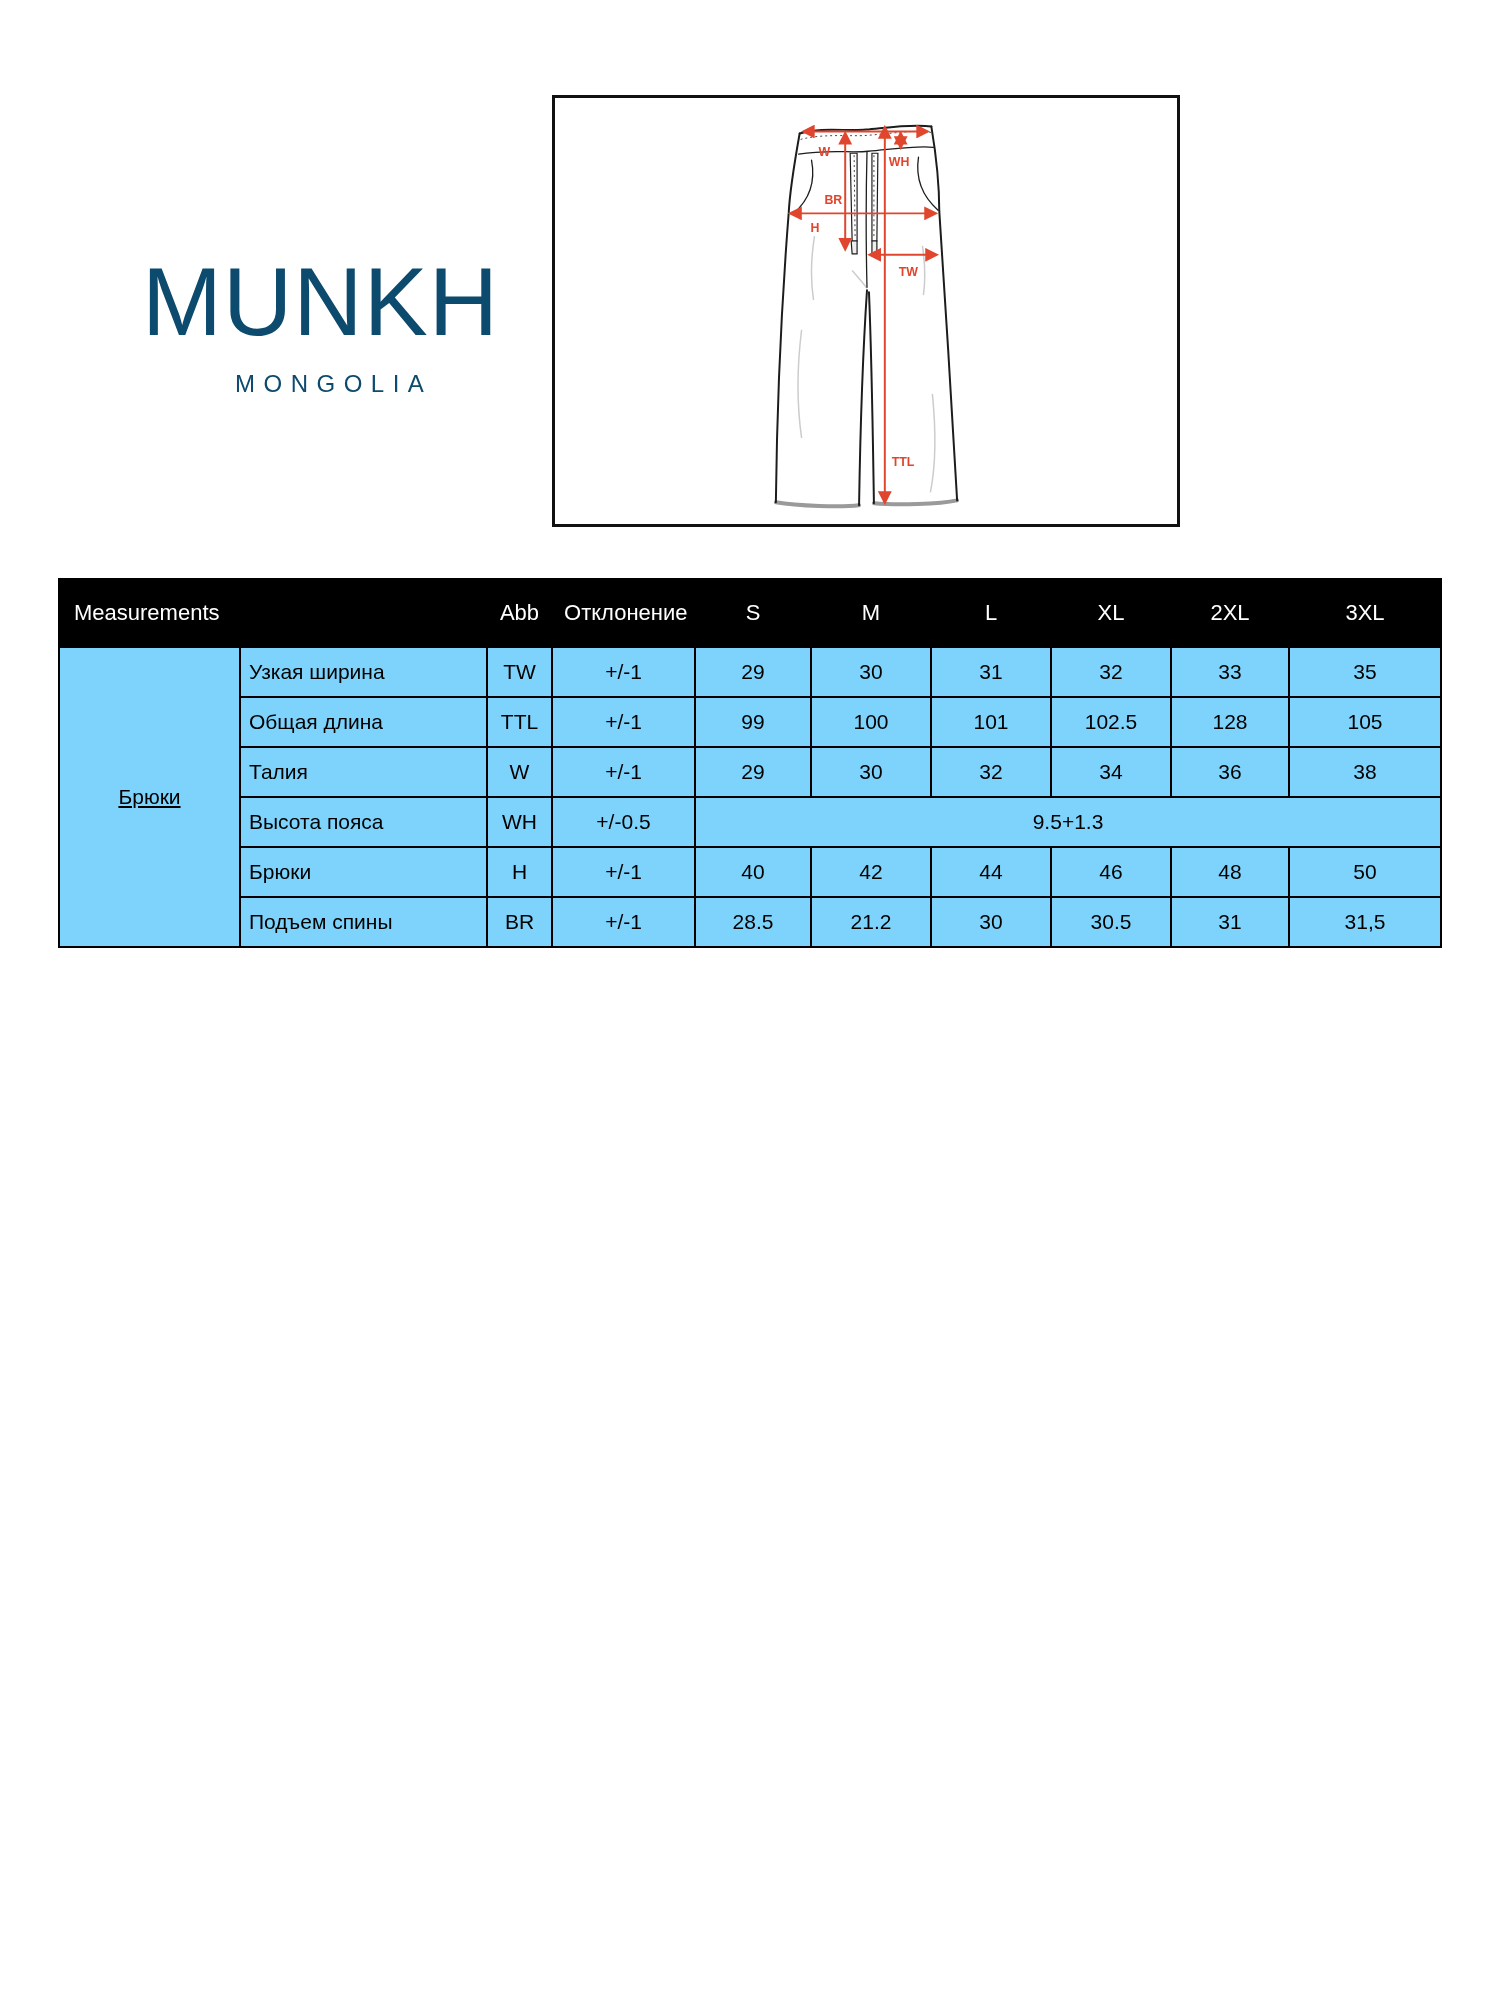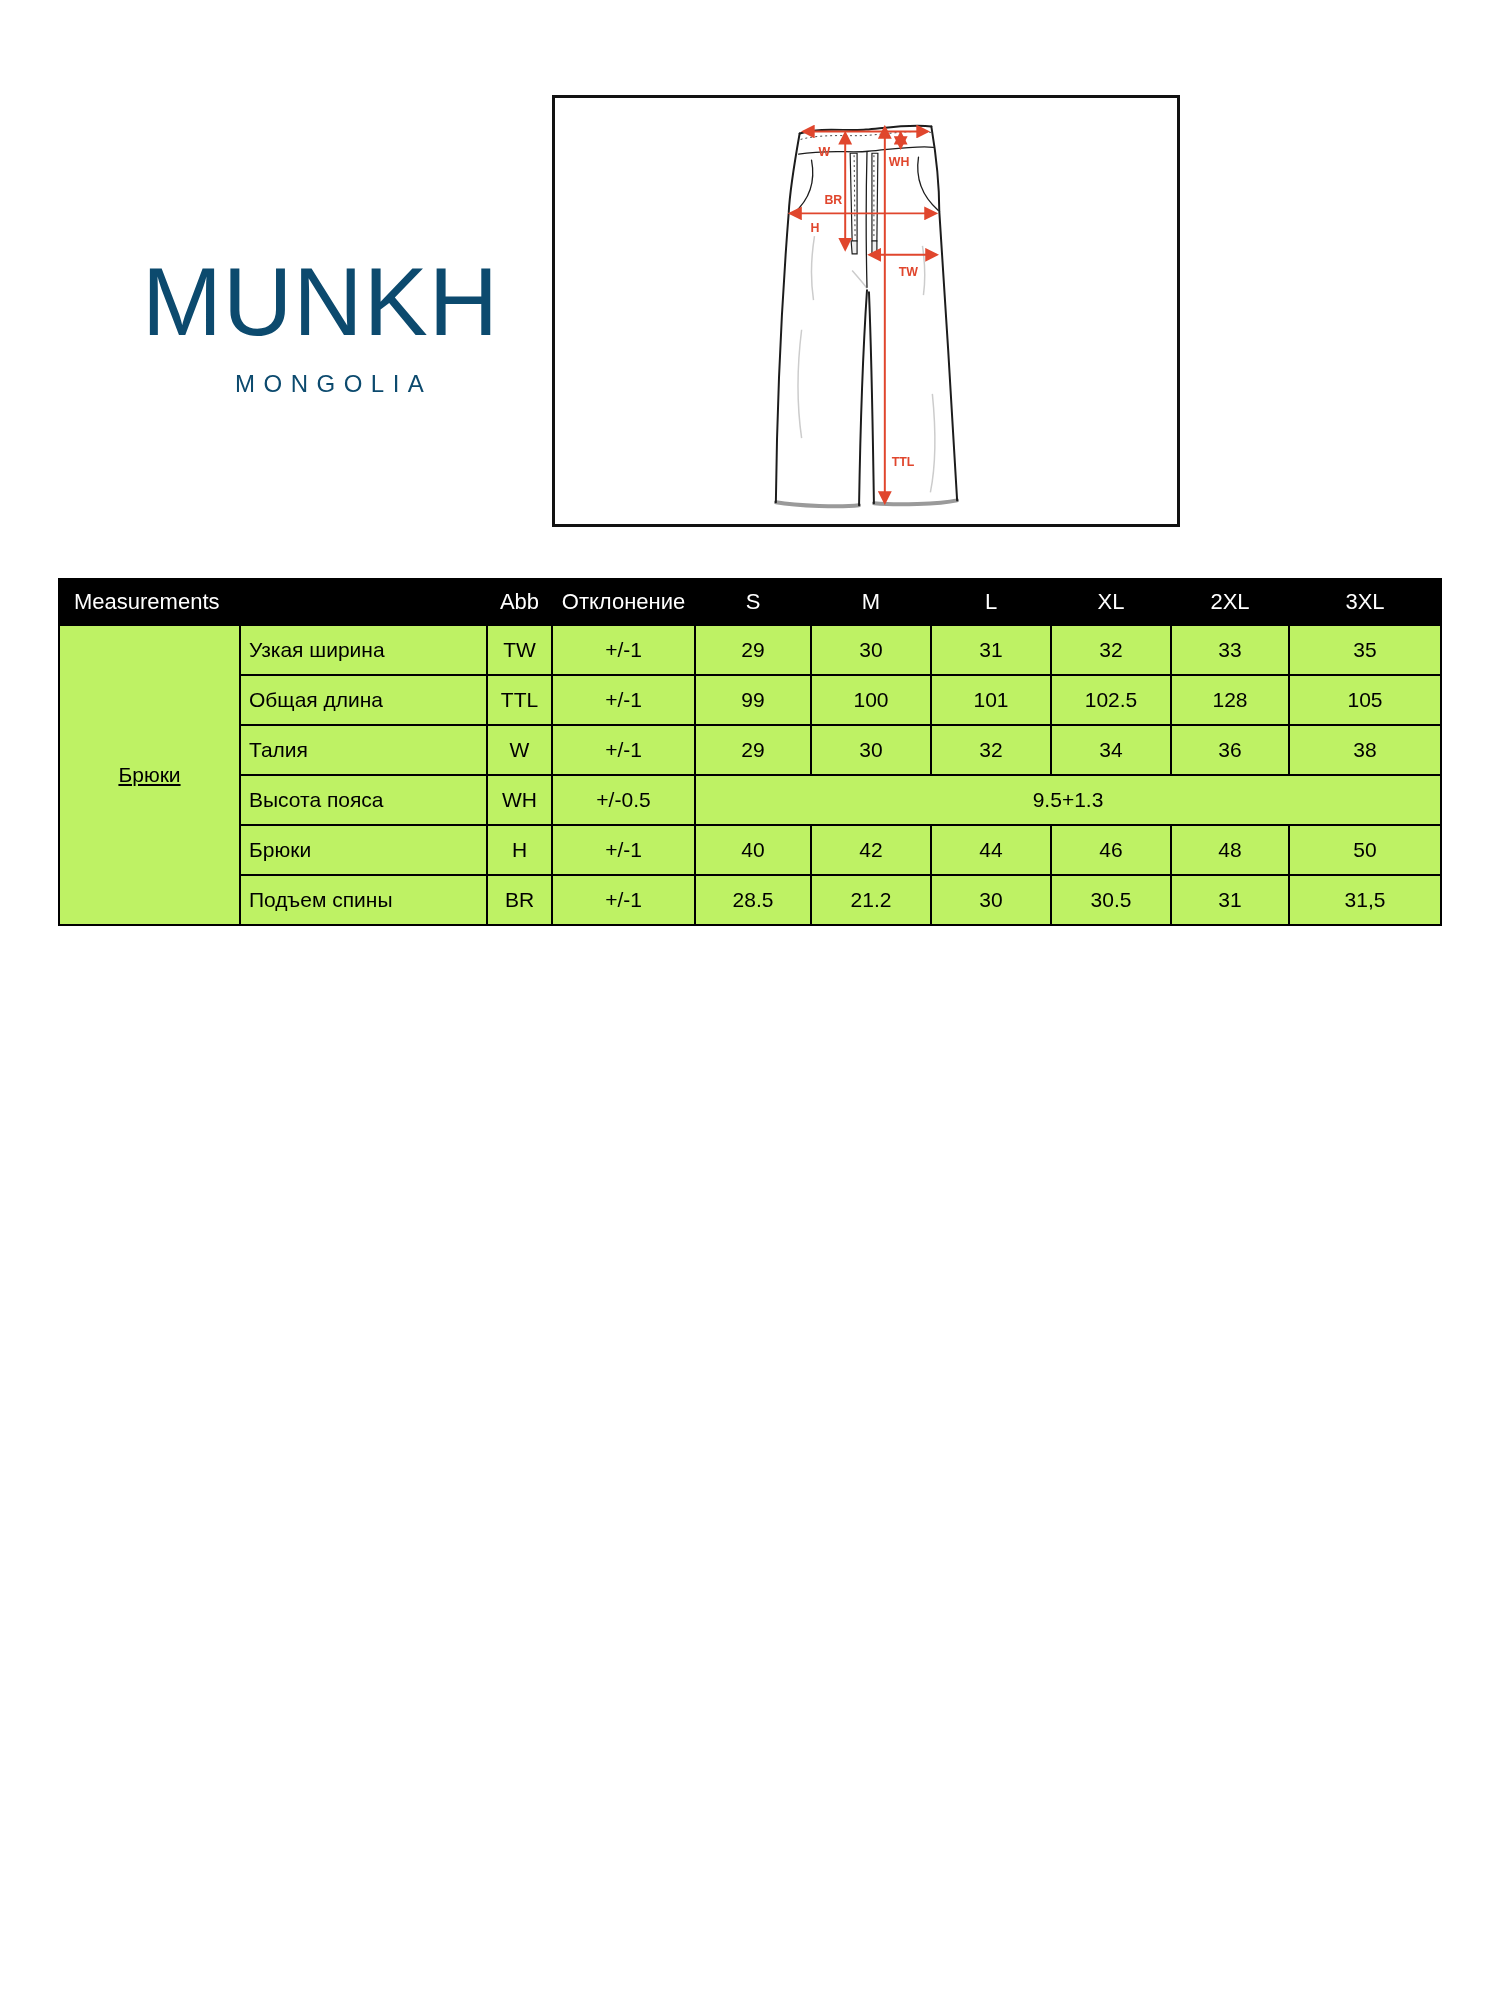--- a/index.html
+++ b/index.html
@@ -21,24 +21,24 @@
   .ink-thin{fill:none;stroke:#1c1c1c;stroke-width:1.3;stroke-linecap:round;}
   .stitch{fill:none;stroke:#444;stroke-width:1;stroke-dasharray:2 3;}
   .shade{fill:none;stroke:#cccccc;stroke-width:1.5;}
   .hem{fill:none;stroke:#9a9a9a;stroke-width:4;stroke-linecap:round;}
 
   
   .tblwrap{position:absolute;left:58px;top:578px;}
   table{border-collapse:collapse;table-layout:fixed;width:1382px;
         font-family:"Liberation Sans",sans-serif;color:#000;}
   thead th{background:#000;color:#fff;font-weight:400;font-size:22px;height:44px;
-           border:2px solid #000;padding:0;}
+           border:2px solid #000;padding:11px;}
   thead th.h-meas{text-align:left;padding-left:14px;}
   tbody td{border:2px solid #000;font-size:21px;height:48px;text-align:center;
-           padding:0;background:#bef264;}
+           padding:0;background:#7dd3fc;}
   tbody td.nm{text-align:left;padding-left:8px;}
   tbody td.prod{text-align:center;text-decoration:underline;}
 </style>
 </head>
 <body>
 
 <div class="page">
 
   <div class="logo">
     <div class="brand">MUNKH</div>

